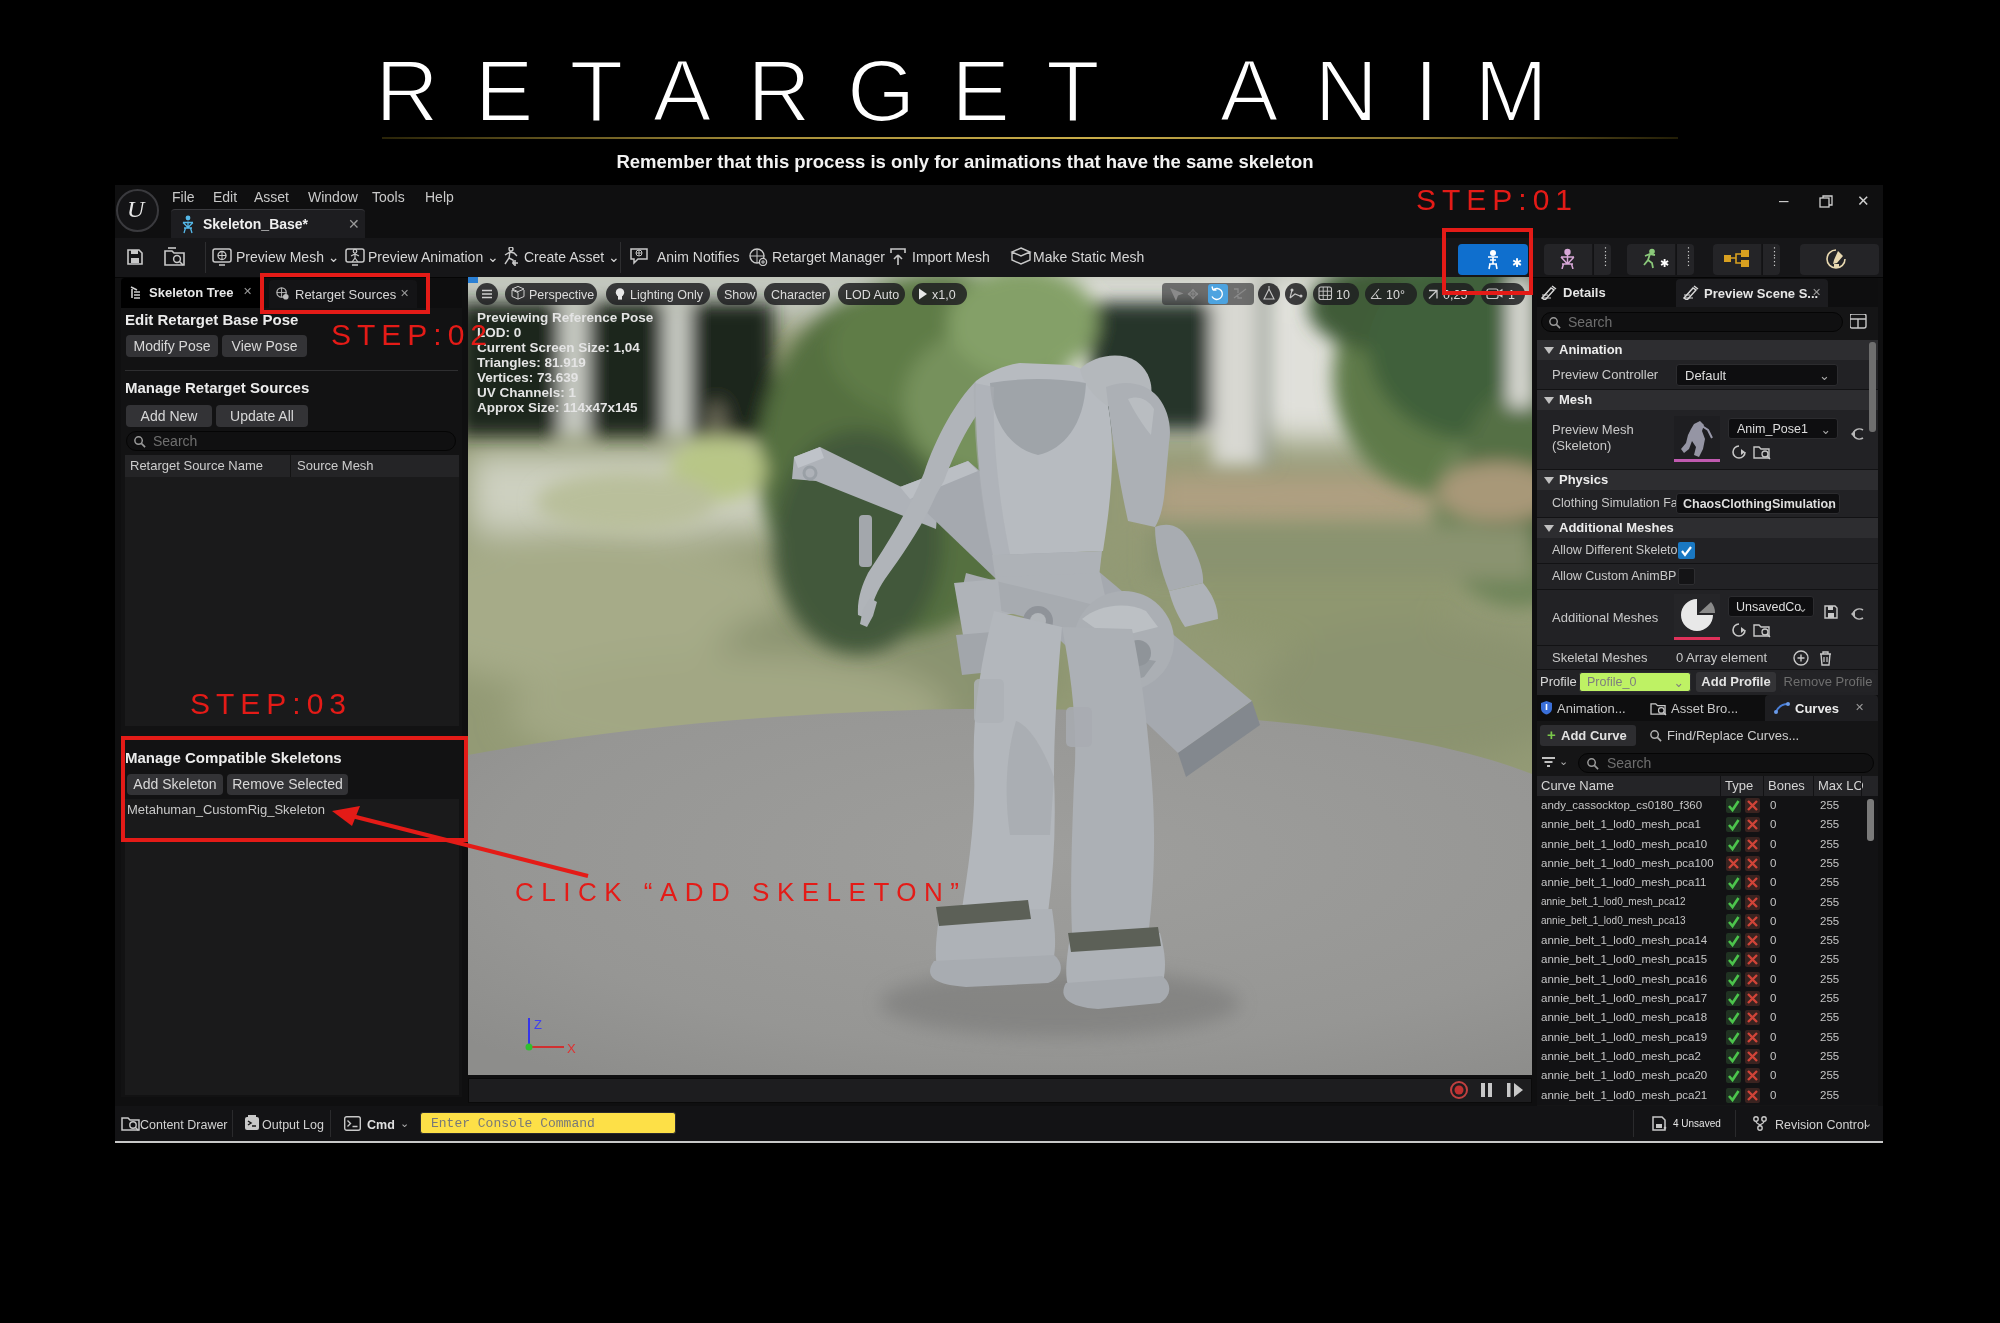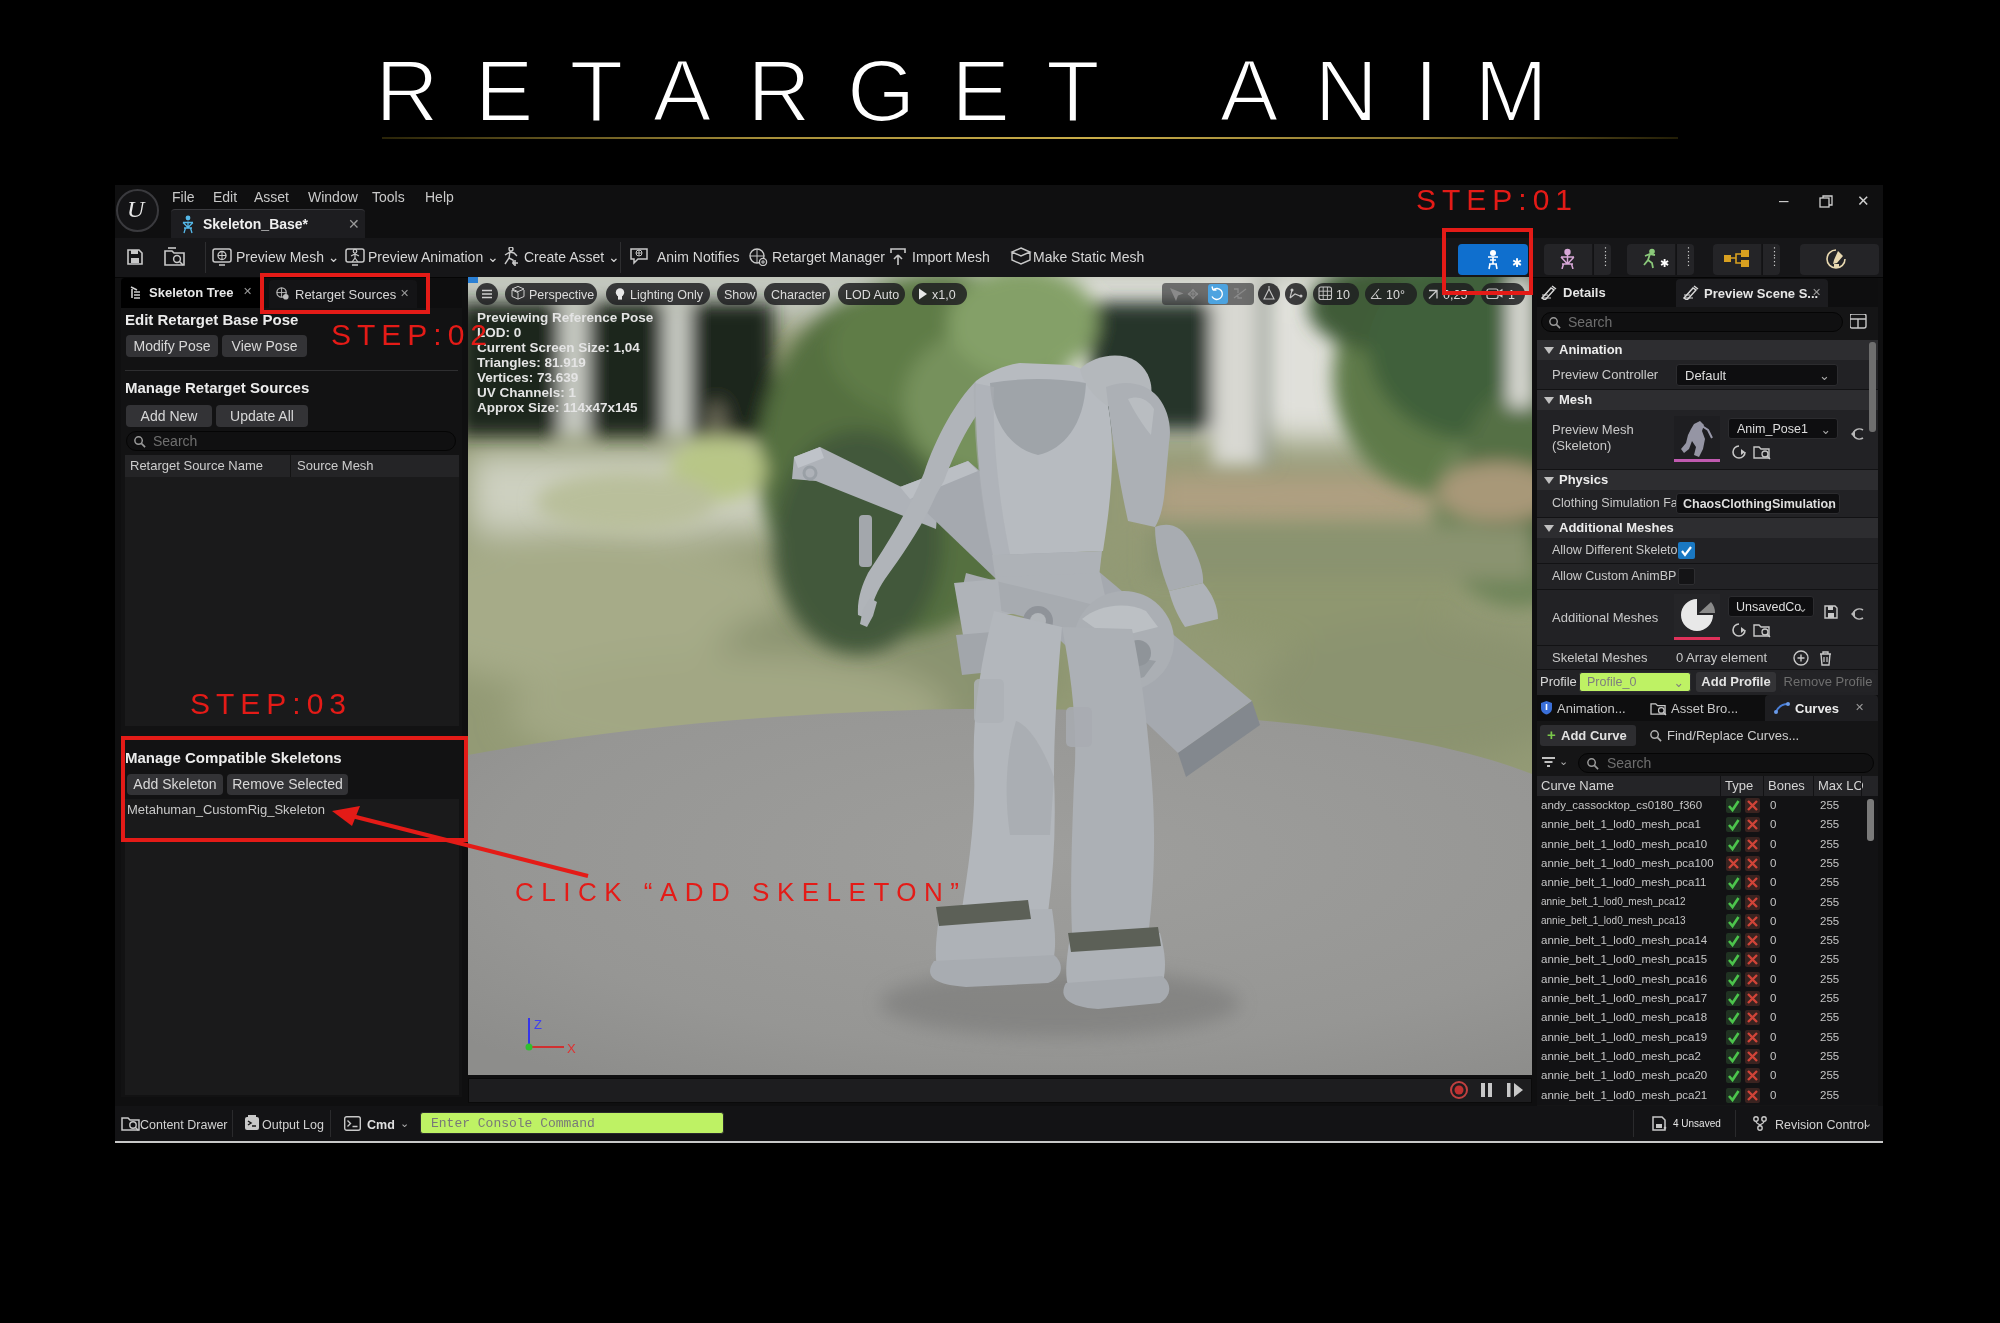--- a/index.html
+++ b/index.html
@@ -46,20 +46,21 @@
   .search { position:absolute; background:#101011; border:1px solid #050505; border-radius:11px;
     color:#6f6f6f; font-size:14px; }
   .rbox { position:absolute; border:4px solid #e41b17; z-index:60; }
   .steptxt { position:absolute; color:#e41b17; font-size:30px; letter-spacing:6px; font-weight:400; z-index:60; }
 </style>
 </head>
 <body>
 <div id="stage">
   <div id="title"><span>RETARGET</span><span style="letter-spacing:0"></span><span style="margin-left:84px">ANIM</span></div>
   <div id="goldline"></div>
+  <div id="subtitle">Remember that this process is only for animations that have the same skeleton</div>
 
   <div id="win"></div>
   <div id="winline"></div>
 
   <span class="menu" style="left:172px">File</span>
   <span class="menu" style="left:213px">Edit</span>
   <span class="menu" style="left:254px">Asset</span>
   <span class="menu" style="left:308px">Window</span>
   <span class="menu" style="left:372px">Tools</span>
   <span class="menu" style="left:425px">Help</span>
@@ -765,21 +766,21 @@
         <rect x="4" y="0" width="8" height="3" fill="#c8c8c8"></rect>
       </svg>
     <span class="abs" style="left:147px;top:12px;color:#d2d2d2;font-size:12.5px">Output Log</span>
     <div class="abs" style="left:215px;top:4px;width:1px;height:27px;background:#2a2a2c"></div>
     <svg class="abs" style="left:229px;top:10px" width="17" height="15" viewBox="0 0 17 15">
         <rect x="0.7" y="0.7" width="15.6" height="13.6" rx="2" fill="none" stroke="#c8c8c8" stroke-width="1.4"></rect>
         <path d="M3.5 4.5 l3,3 -3,3 M8.5 10.5 h5" stroke="#c8c8c8" stroke-width="1.4" fill="none"></path>
       </svg>
     <span class="abs" style="left:252px;top:12px;color:#e0e0e0;font-size:12.5px;font-weight:bold">Cmd</span>
     <span class="abs" style="left:285px;top:11px;color:#b0b0b0;font-size:11px">⌄</span>
-    <div class="abs" style="left:305px;top:6px;width:304px;height:22px;background:#bef264;border:1px solid #2a2a2c;border-radius:3px">
+    <div class="abs" style="left:305px;top:6px;width:256px;height:22px;background:#fde047;border:1px solid #2a2a2c;border-radius:3px">
       <span class="abs" style="left:10px;top:3px;color:#787878;font-size:13px;font-family:'Liberation Mono',monospace">Enter Console Command</span>
       </div>
     <div class="abs" style="left:1518px;top:4px;width:1px;height:27px;background:#2a2a2c"></div>
     <svg class="abs" style="left:1536px;top:9px" width="18" height="17" viewBox="0 0 18 17">
         <path d="M2 2 h9 l3,3 v10 h-12 z" fill="none" stroke="#c8c8c8" stroke-width="1.5"></path>
         <rect x="5" y="9" width="6" height="4" fill="#c8c8c8"></rect>
         <path d="M13 12 l2,2 m0,-2 l-2,2" stroke="#c8c8c8" stroke-width="1.3"></path>
       </svg>
     <span class="abs" style="left:1558px;top:12px;color:#e5e5e5;font-size:10px">4 Unsaved</span>
     <div class="abs" style="left:1620px;top:4px;width:1px;height:27px;background:#2a2a2c"></div>

